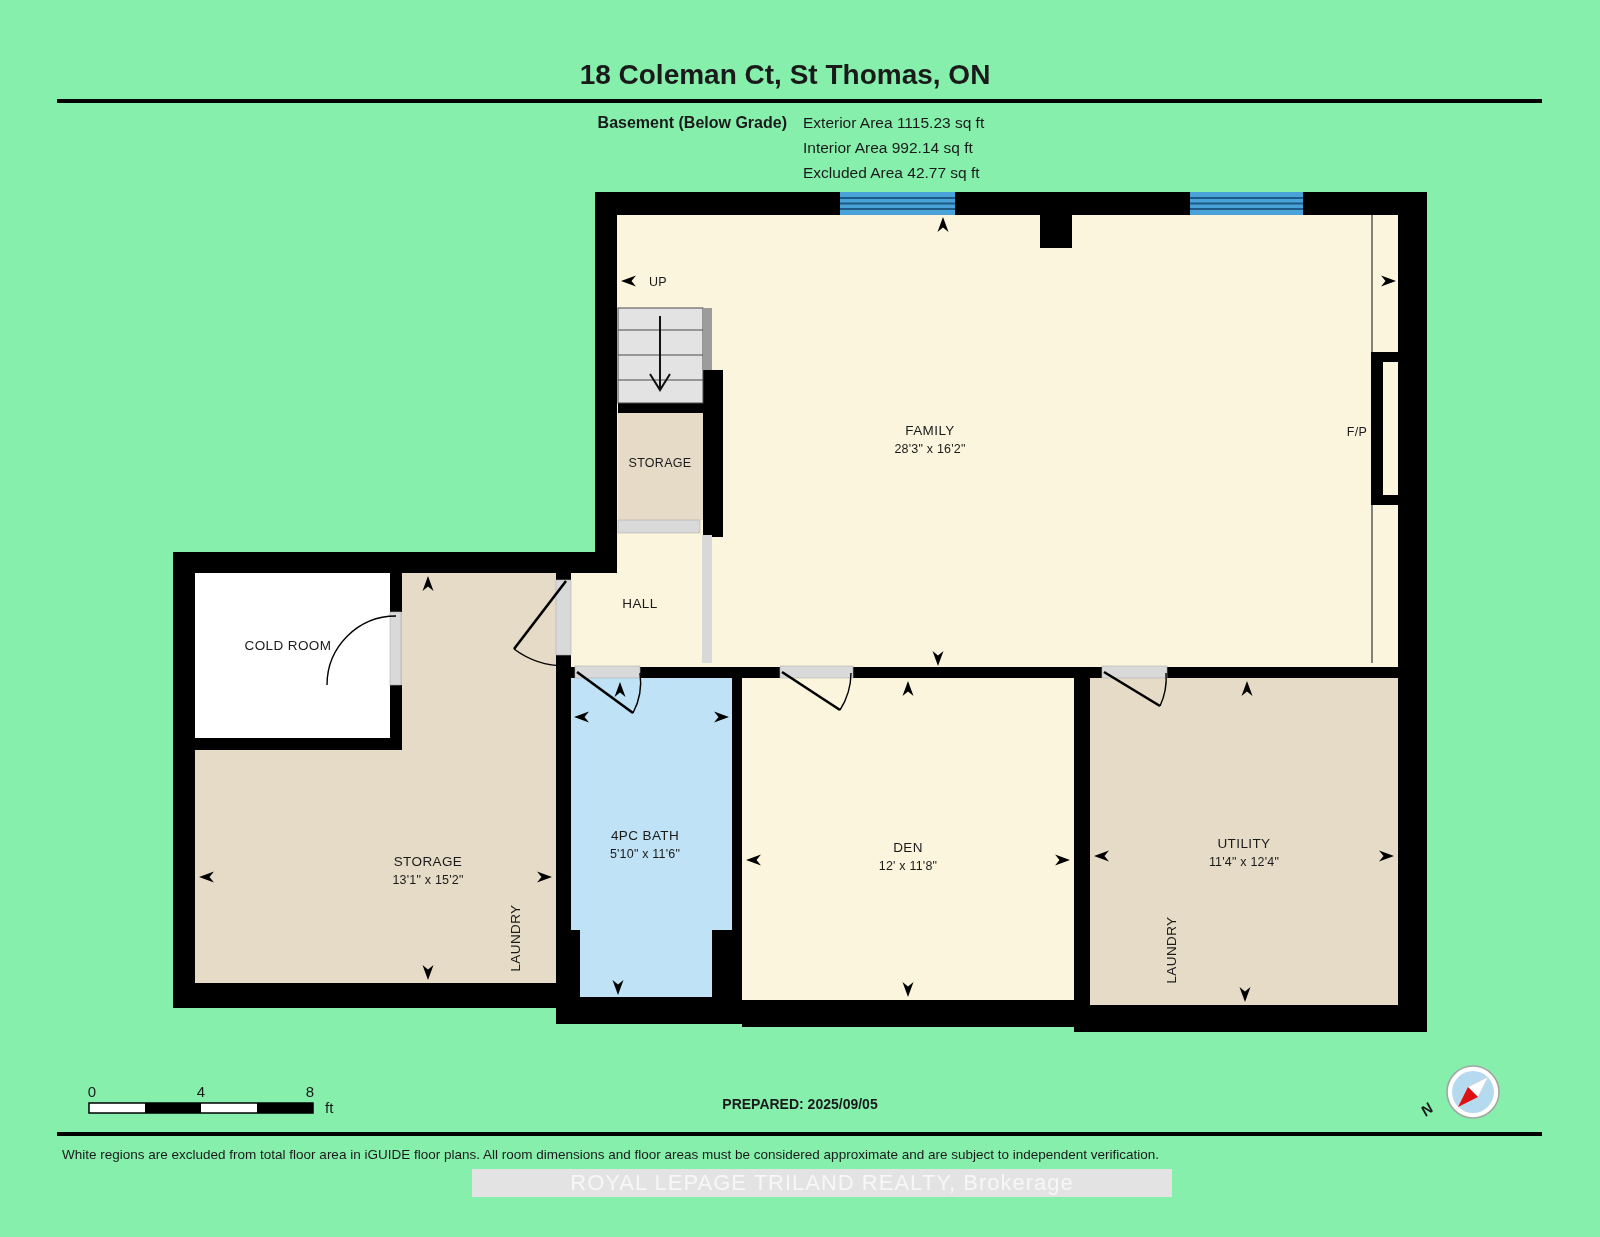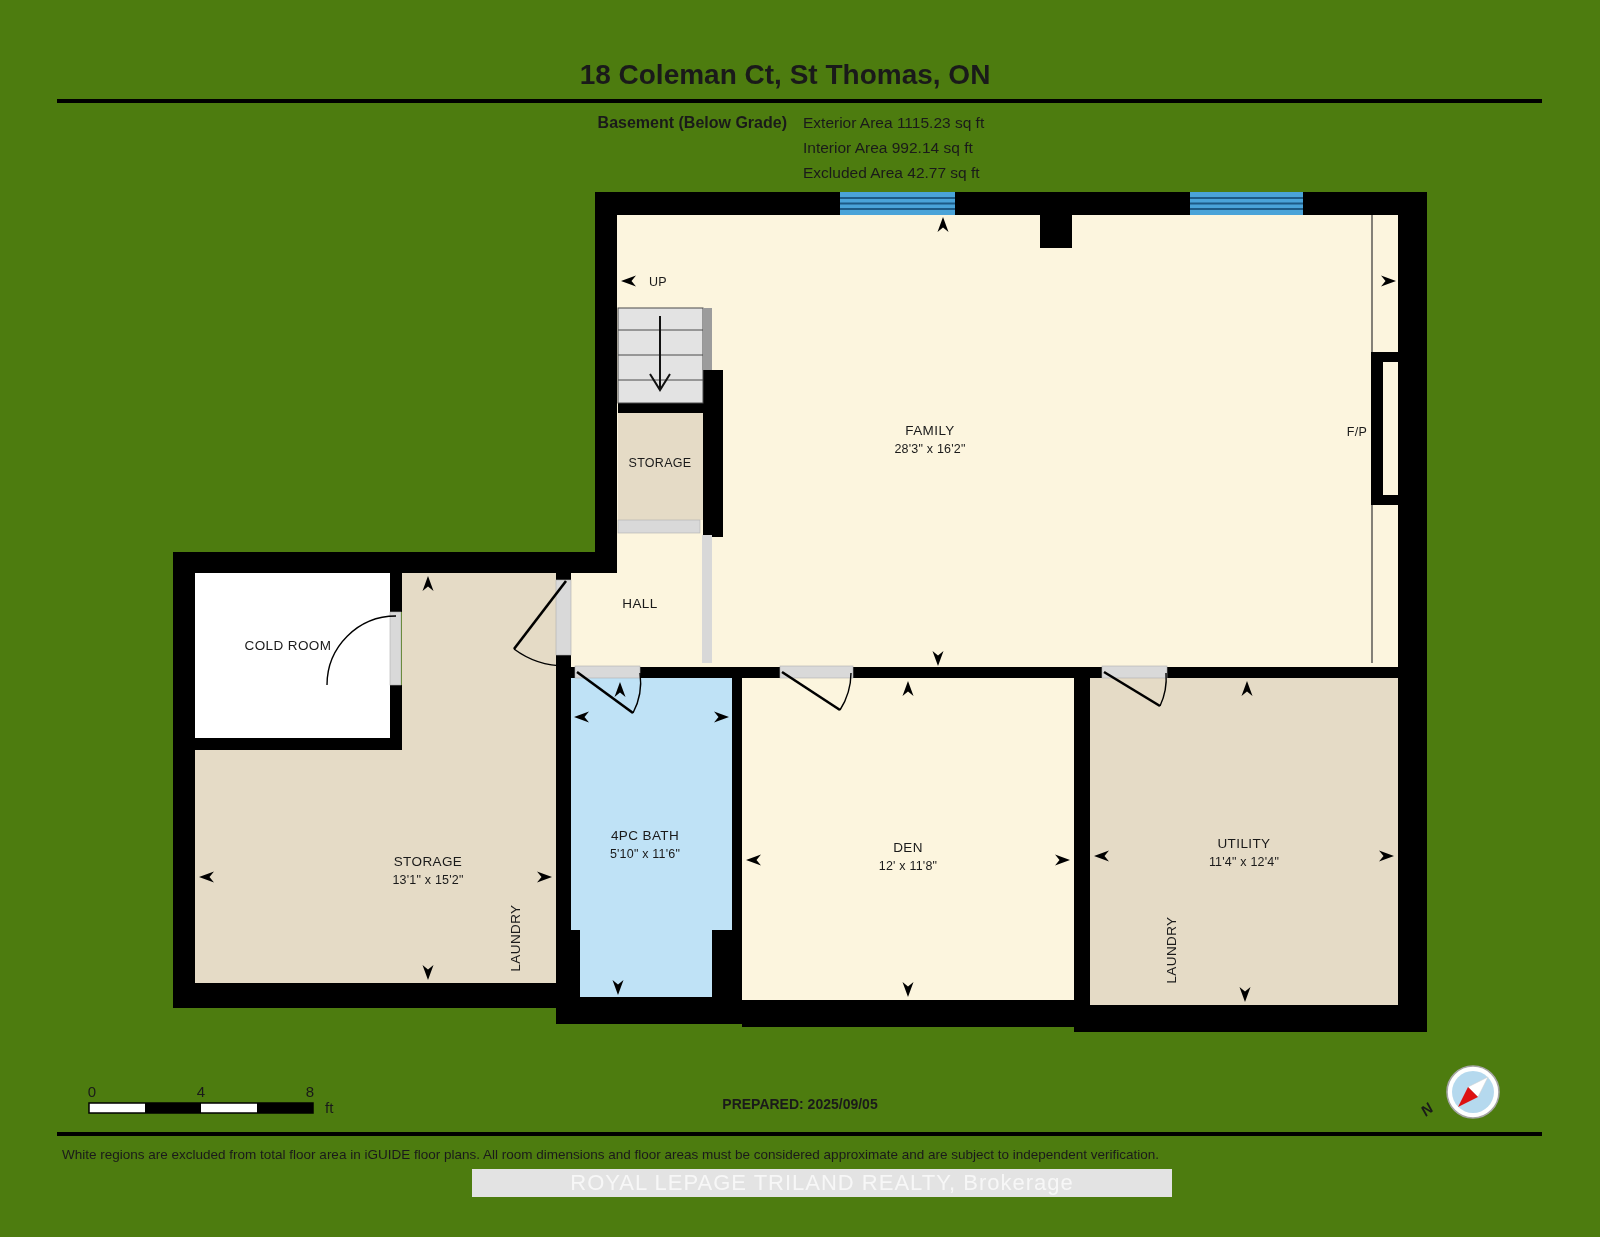--- a/index.html
+++ b/index.html
@@ -8,21 +8,21 @@
     --floor-tan:#e5dbc6;
     --floor-bath:#bfe2f6;
     --window-blue:#4aa3d8;
     --window-line:#1d5a85;
     --door-gray:#d9d9d9;
     --stair-gray:#e3e3e3;
     --compass-blue:#b5d9ee;
     --needle-red:#dd1111;
   }
   html,body{margin:0;padding:0;background:#ffffff;}
-  .page{width:1600px;height:1237px;position:relative;background:#4d7c0f;
+  .page{width:1600px;height:1237px;position:relative;background:#86efac;
         font-family:"Liberation Sans", sans-serif;}
   svg text{font-family:"Liberation Sans", sans-serif;fill:#1a1a1a;}
   .wall{fill:var(--wall);}
   .cream{fill:var(--floor-cream);}
   .tan{fill:var(--floor-tan);}
   .bathf{fill:var(--floor-bath);}
   .white{fill:#ffffff;}
   .win{fill:var(--window-blue);}
   .winline{stroke:var(--window-line);stroke-width:2;}
   .thresh{fill:var(--door-gray);stroke:#b0b0b0;stroke-width:0.6;}

